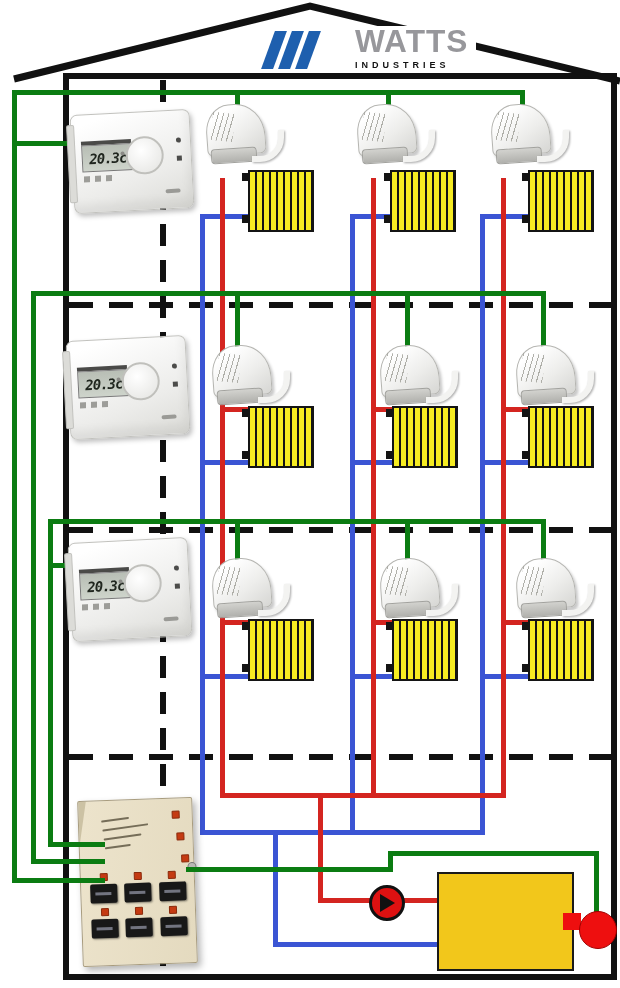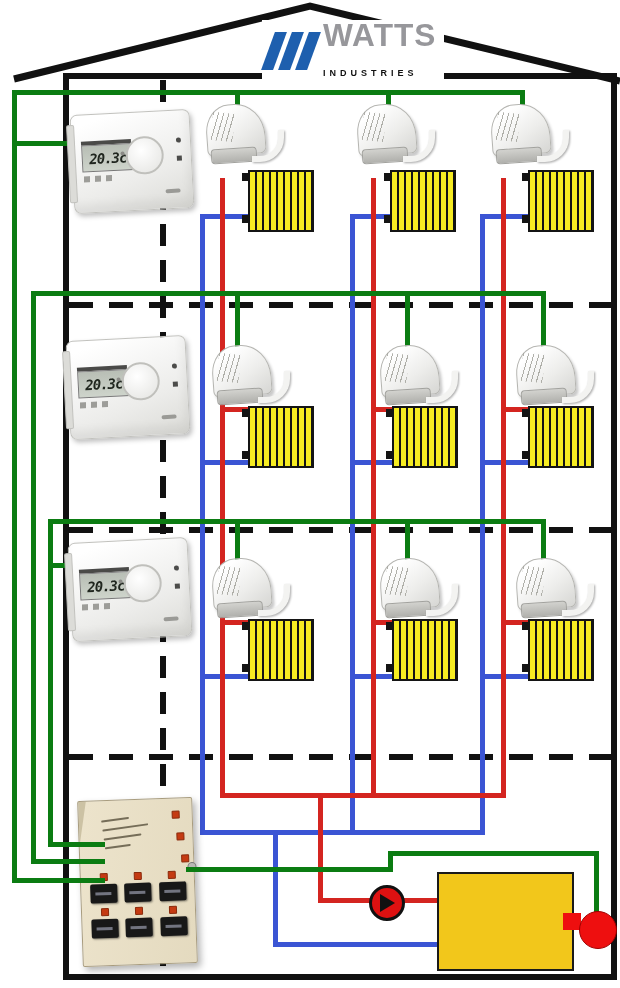--- a/index.html
+++ b/index.html
@@ -10,27 +10,27 @@
   .hot{background:var(--hot-pipe,#d42520);z-index:2;}
   .cold{background:var(--cold-pipe,#3b55d4);z-index:2;}
   .wall{position:absolute;background:#111;z-index:1;}
   .dashv{position:absolute;width:6px;z-index:1;
      background:repeating-linear-gradient(180deg,#111 0 22px,transparent 22px 36px);}
   .dashh{position:absolute;height:6px;z-index:1;
      background:repeating-linear-gradient(90deg,#111 0 24px,transparent 24px 40px);}
   .roof{position:absolute;left:0;top:0;z-index:2;}
 
   
-  .logo{position:absolute;left:262px;top:20px;z-index:8;display:flex;align-items:center;
-        background:#fff;padding:3px 10px 3px 6px;}
+  .logo{position:absolute;left:262px;top:26px;z-index:8;display:flex;align-items:center;
+        background:#fff;padding:3px 10px 3px 6px;gap:32px;}
   .stripes{display:flex;gap:5px;margin-right:9px;transform:skewX(-20deg);}
   .stripes i{display:block;width:12px;height:38px;background:var(--logo-blue,#1e5fae);}
   .brand{font-weight:bold;font-size:31px;line-height:26px;color:var(--logo-gray,#97979b);
          letter-spacing:1px;transform:scaleX(1.02);transform-origin:left;}
-  .brandsub{font-weight:bold;font-size:9px;color:#111;letter-spacing:4px;margin-top:19px;}
+  .brandsub{font-weight:bold;font-size:9px;color:#111;letter-spacing:4px;margin-top:5px;}
 
   
   .thermo{position:absolute;width:118px;height:97px;z-index:6;transform:rotate(-3deg);
       background:linear-gradient(160deg,#ffffff 10%,#ececea 65%,#dbdbd7);
       border:1px solid #c2c2be;border-radius:7px;
       box-shadow:2px 3px 5px rgba(0,0,0,.25), inset -3px -8px 10px rgba(0,0,0,.05);}
   .thermo .mount{position:absolute;left:-5px;top:9px;width:6px;height:76px;background:#dcdcd8;
       border:1px solid #c2c2be;border-radius:2px;}
   .thermo .lcdbar{position:absolute;left:9px;top:26px;width:50px;height:4px;background:#4a4a48;}
   .thermo .lcd{position:absolute;left:9px;top:30px;width:50px;height:25px;

